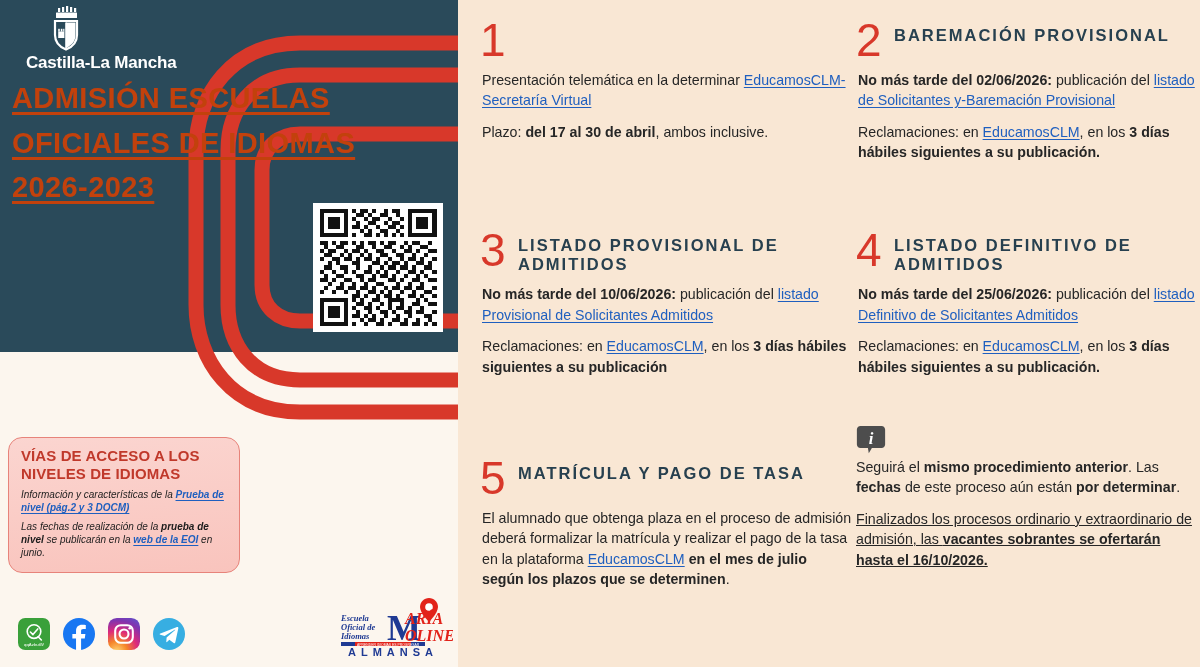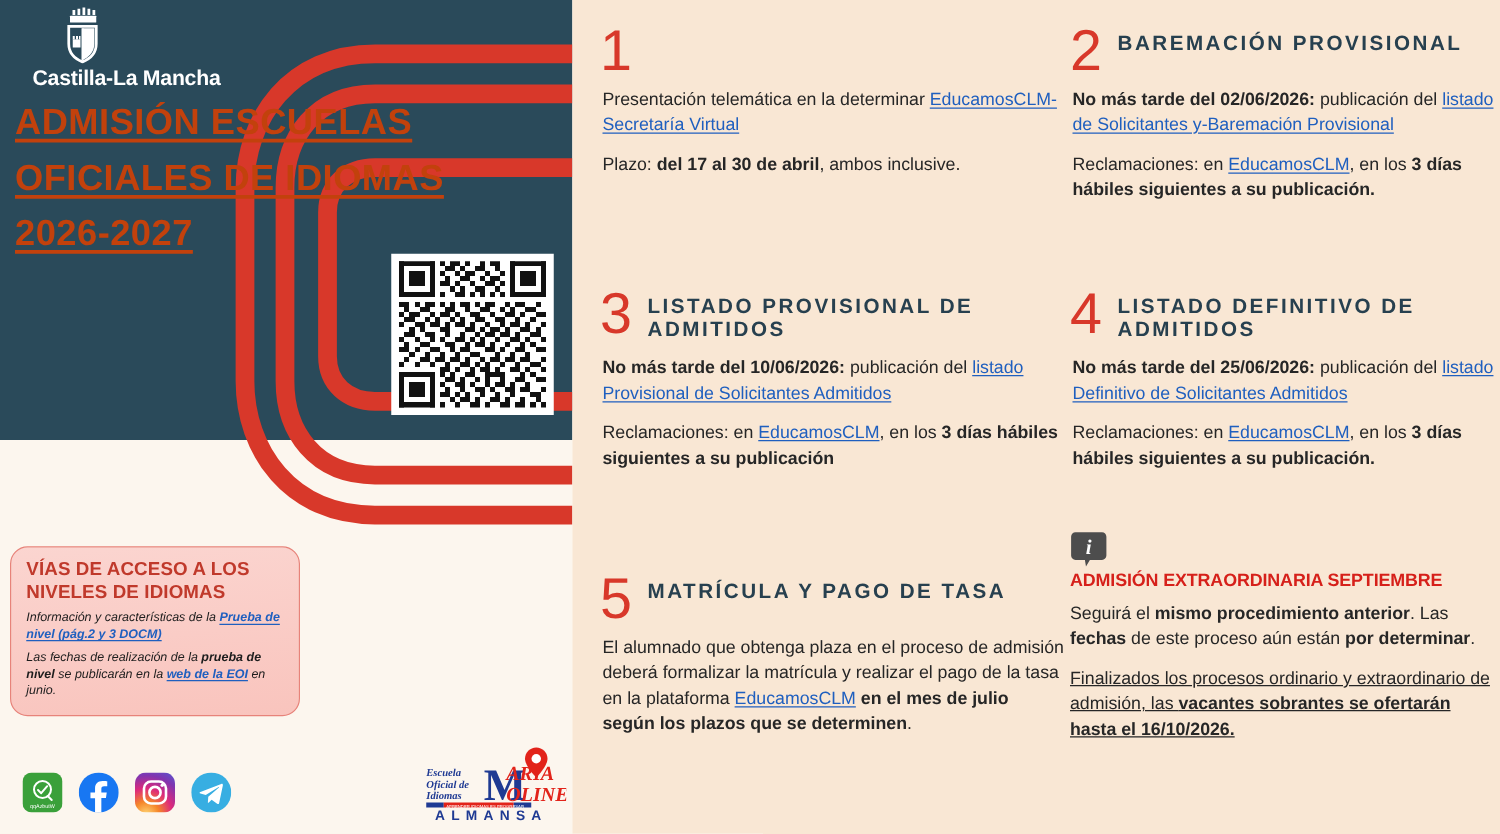--- a/index.html
+++ b/index.html
@@ -223,21 +223,21 @@
           <rect x="11.8" y="23.8" width="1.6" height="2.8"></rect>
           <rect x="14.2" y="23.8" width="1.2" height="2.8"></rect>
         </g>
       </svg>
       <div class="gov-name">Castilla-La Mancha</div>
     </div>
 
     <div class="poster-title">
       <div><span class="line l1">ADMISIÓN ESCUELAS</span></div>
       <div><span class="line l2">OFICIALES DE IDIOMAS</span></div>
-      <div><span class="line l3">2026-2027</span></div>
+      <div><span class="line l3">2026-2023</span></div>
     </div>
 
     <div class="qr-box">
       <svg viewBox="0 0 29 29" shape-rendering="crispEdges">
         <rect width="29" height="29" fill="#ffffff"></rect>
         <g fill="#111111">
           <rect x="0" y="0" width="7" height="1"></rect>
             <rect x="0" y="6" width="7" height="1"></rect>
           <rect x="0" y="0" width="1" height="7"></rect>
             <rect x="6" y="0" width="1" height="7"></rect>
@@ -594,19 +594,18 @@
           <p><b>No más tarde del 25/06/2026:</b><span> publicación del </span><span class="lnk">listado  Definitivo de Solicitantes Admitidos</span></p>
           <p><span>Reclamaciones: en </span><span class="lnk">EducamosCLM</span><span>, en los </span><b>3 días hábiles siguientes a su publicación.</b></p>
         </div>
       </div>
 
       <div class="extra" style="left:18px; width:348px;">
         <svg class="info-icon" viewBox="0 0 34 34">
           <path d="M5 1 H29 C31.2 1 33 2.8 33 5 V22 C33 24.2 31.2 26 29 26 H18 L14.5 32 L13.5 26 H5 C2.8 26 1 24.2 1 22 V5 C1 2.8 2.8 1 5 1 Z" fill="#4d4d4d"></path>
           <text x="17" y="21" font-size="19" font-style="italic" font-weight="bold" fill="#ffffff" text-anchor="middle" font-family="Liberation Serif, serif">i</text>
         </svg>
-        <div class="extra-title">ADMISIÓN EXTRAORDINARIA SEPTIEMBRE</div>
         <p><span>Seguirá el </span><b>mismo procedimiento anterior</b><span>. Las </span><b>fechas</b><span> de este proceso aún están </span><b>por determinar</b><span>.</span></p>
         <p><span>Finalizados los procesos ordinario y extraordinario de admisión, las </span><b> vacantes sobrantes se ofertarán hasta el 16/10/2026.</b></p>
       </div>
     </div>
   </div>
 </div>
 
 </body></html>

